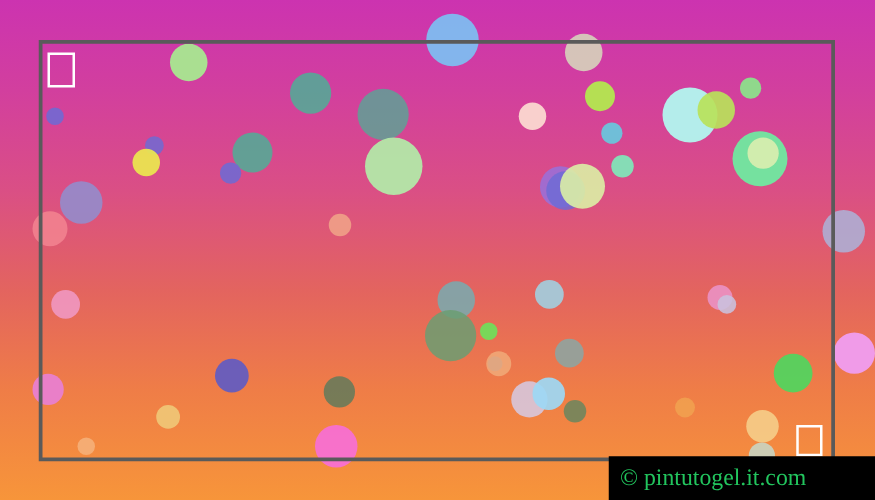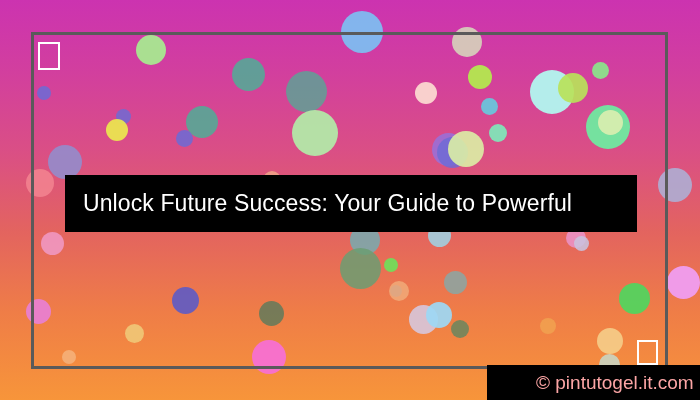--- a/index.html
+++ b/index.html
@@ -76,26 +76,25 @@
     position: absolute;
     left: 487px;
     top: 365px;
     width: 213px;
     height: 35px;
     background: #000000;
     display: flex;
     align-items: center;
   }
   #watermark-text {
-    color: #fca5a5;
+    color: #22c55e;
     font-size: 19px;
     padding-left: 9px;
     white-space: nowrap;
-    font-family: Liberation Sans, sans-serif;
-    margin-left: 40px;
+    font-family: Liberation Serif, serif;
   }
 </style>
 </head>
 <body>
 
 <div id="stage">
 
   <div id="bg-gradient"></div>
 
   <div id="bubble-layer">
@@ -150,21 +149,18 @@
       <div class="bubble" style="left: 252px; top: 340px; width: 34px; height: 34px; background: rgb(247, 111, 214); opacity: 0.92;"></div>
       <div class="bubble" style="left: 599px; top: 354px; width: 21px; height: 21px; background: rgb(199, 214, 197); opacity: 0.88;"></div>
       <div class="bubble" style="left: 62px; top: 350px; width: 14px; height: 14px; background: rgb(245, 176, 122); opacity: 0.88;"></div>
     </div>
 
   <div id="frame-border"></div>
 
   <div class="corner-square" id="corner-square-top-left"></div>
   <div class="corner-square" id="corner-square-bottom-right"></div>
 
-  <div id="title-banner">
-    <span id="title-text">Unlock Future Success: Your Guide to Powerful</span>
-  </div>
 
   <div id="watermark-bar">
     <span id="watermark-text">© pintutogel.it.com</span>
   </div>
 
 </div>
 
 </body></html>

